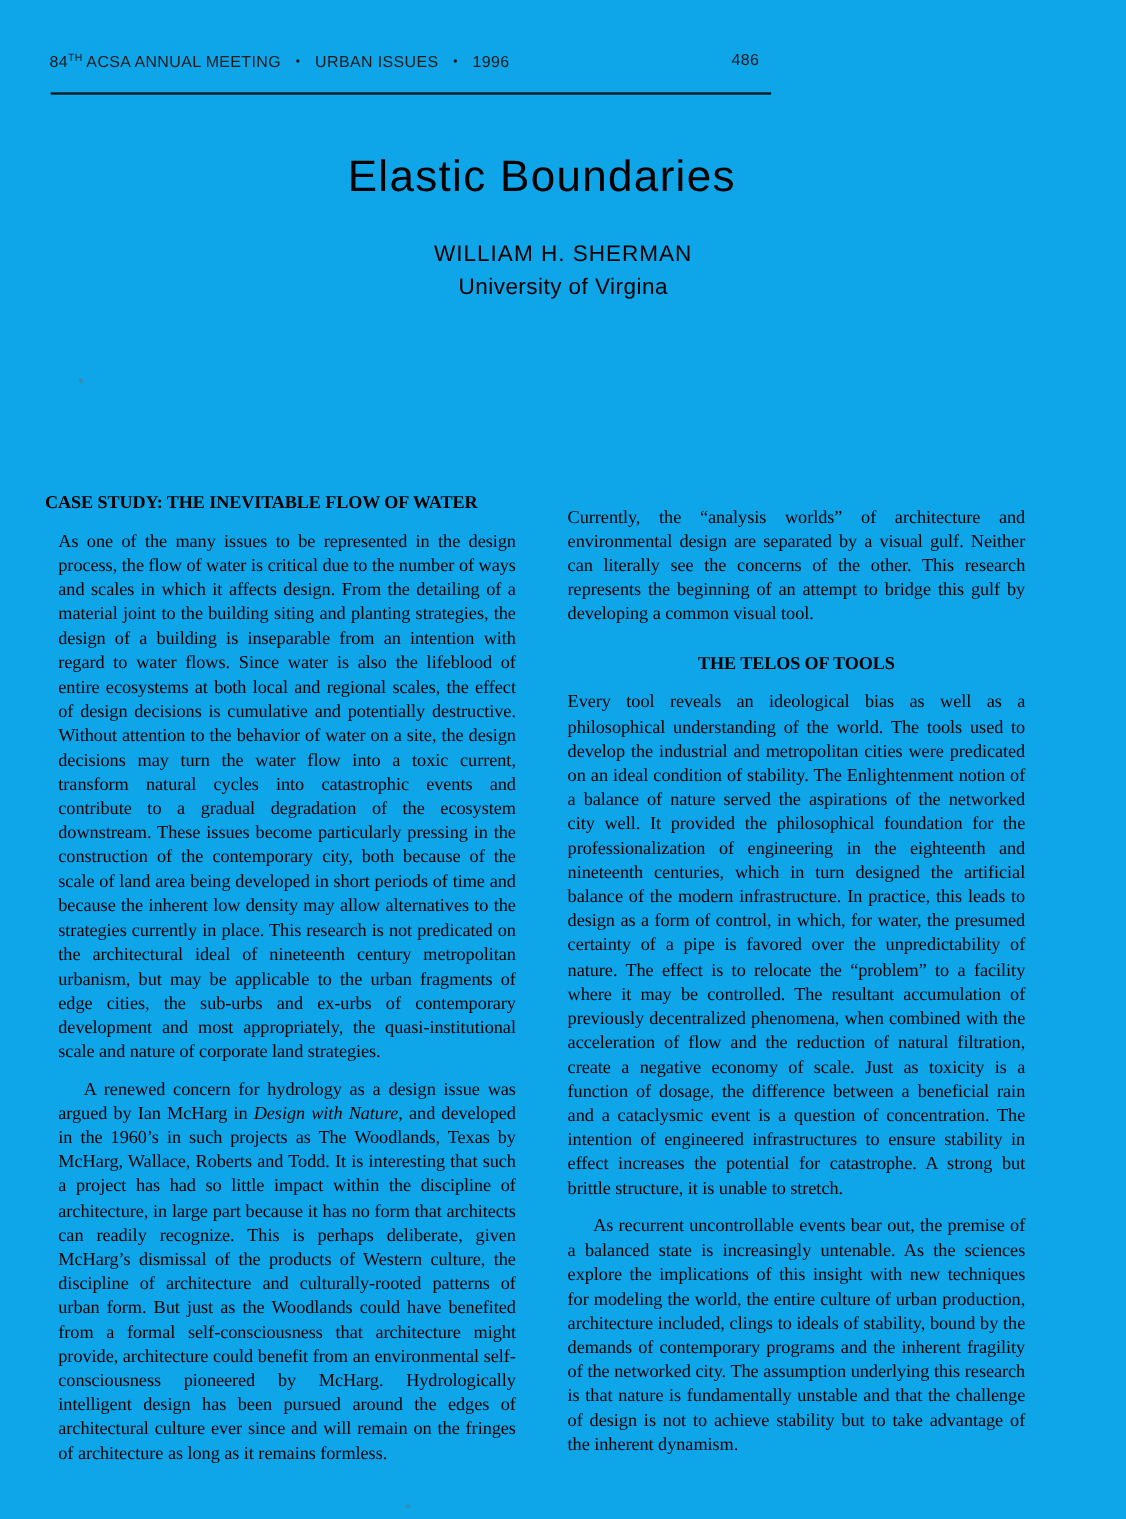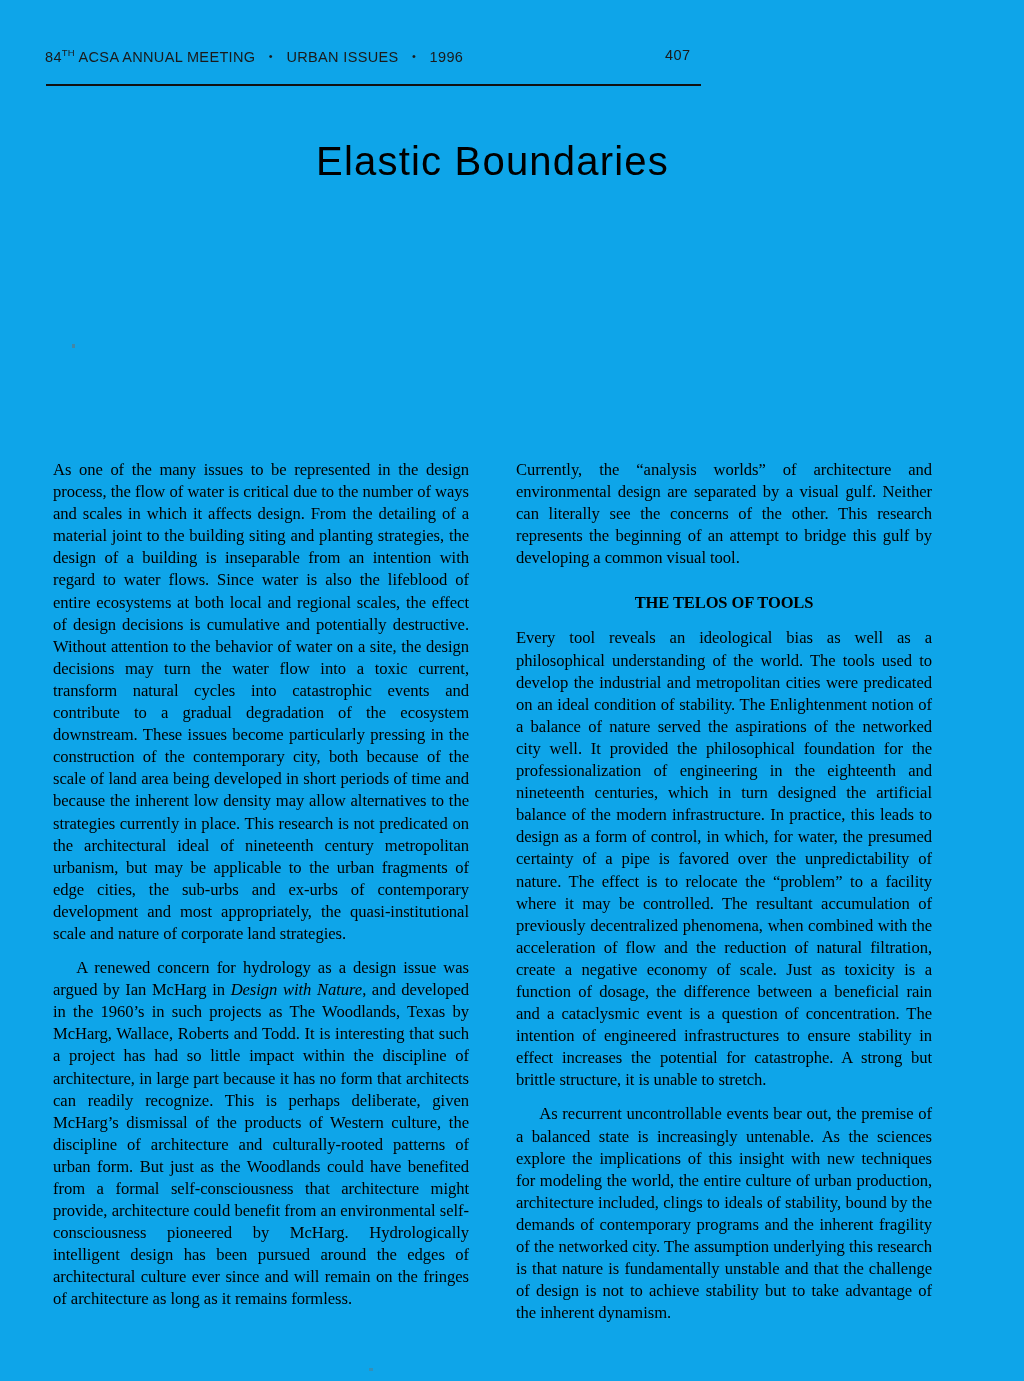--- a/index.html
+++ b/index.html
@@ -153,30 +153,35 @@
 
 <div class="page">
 
   <div class="running-head">
     <span class="meeting-no">84</span><sup>TH</sup>
     <span>ACSA ANNUAL MEETING</span>
     <span class="sep">•</span>
     <span>URBAN ISSUES</span>
     <span class="sep">•</span>
     <span>1996</span>
-    <span class="folio">407</span>
+    <span class="folio">486</span>
   </div>
   <div class="head-rule"></div>
 
   <h1 class="doc-title">Elastic Boundaries</h1>
 
+  <div class="byline">
+    <div class="author">WILLIAM H. SHERMAN</div>
+    <div class="affiliation">University of Virgina</div>
+  </div>
 
   <div class="columns">
 
     <div class="col col-left">
+      <h2 class="sec-head">CASE STUDY: THE INEVITABLE FLOW OF WATER</h2>
 
       <p class="body lead">As one of the many issues to be represented in the design process, the flow of water is critical due to the number of ways and scales in which it affects design. From the detailing of a material joint to the building siting and planting strategies, the design of a building is inseparable from an intention with regard to water flows. Since water is also the lifeblood of entire ecosystems at both local and regional scales, the effect of design decisions is cumulative and potentially destructive. Without attention to the behavior of water on a site, the design decisions may turn the water flow into a toxic current, transform natural cycles into catastrophic events and contribute to a gradual degradation of the ecosystem downstream. These issues become particularly pressing in the construction of the contemporary city, both because of the scale of land area being developed in short periods of time and because the inherent low density may allow alternatives to the strategies currently in place. This research is not predicated on the architectural ideal of nineteenth century metropolitan urbanism, but may be applicable to the urban fragments of edge cities, the sub-urbs and ex-urbs of contemporary development and most appropriately, the quasi-institutional scale and nature of corporate land strategies.</p>
 
       <p class="body"><span>A renewed concern for hydrology as a design issue was argued by Ian McHarg in </span><em class="title-italic">Design with Nature</em><span>, and developed in the 1960’s in such projects as The Woodlands, Texas by McHarg, Wallace, Roberts and Todd. It is interesting that such a project has had so little impact within the discipline of architecture, in large part because it has no form that architects can readily recognize. This is perhaps deliberate, given McHarg’s dismissal of the products of Western culture, the discipline of architecture and culturally-rooted patterns of urban form. But just as the Woodlands could have benefited from a formal self-consciousness that architecture might provide, architecture could benefit from an environmental self-consciousness pioneered by McHarg. Hydrologically intelligent design has been pursued around the edges of architectural culture ever since and will remain on the fringes of architecture as long as it remains formless.</span></p>
     </div>
 
     <div class="col col-right">
       <p class="body lead">Currently, the “analysis worlds” of architecture and environmental design are separated by a visual gulf. Neither can literally see the concerns of the other. This research represents the beginning of an attempt to bridge this gulf by developing a common visual tool.</p>
 
       <h2 class="sec-head spaced-above">THE TELOS OF TOOLS</h2>

